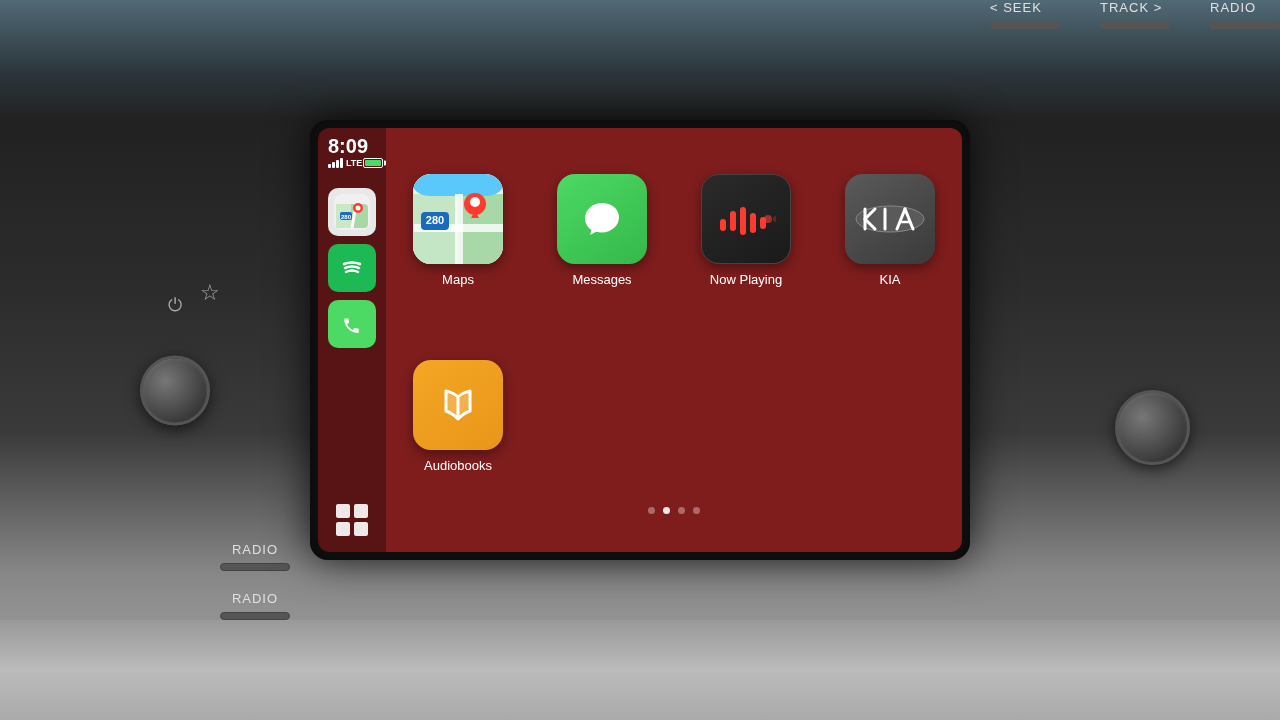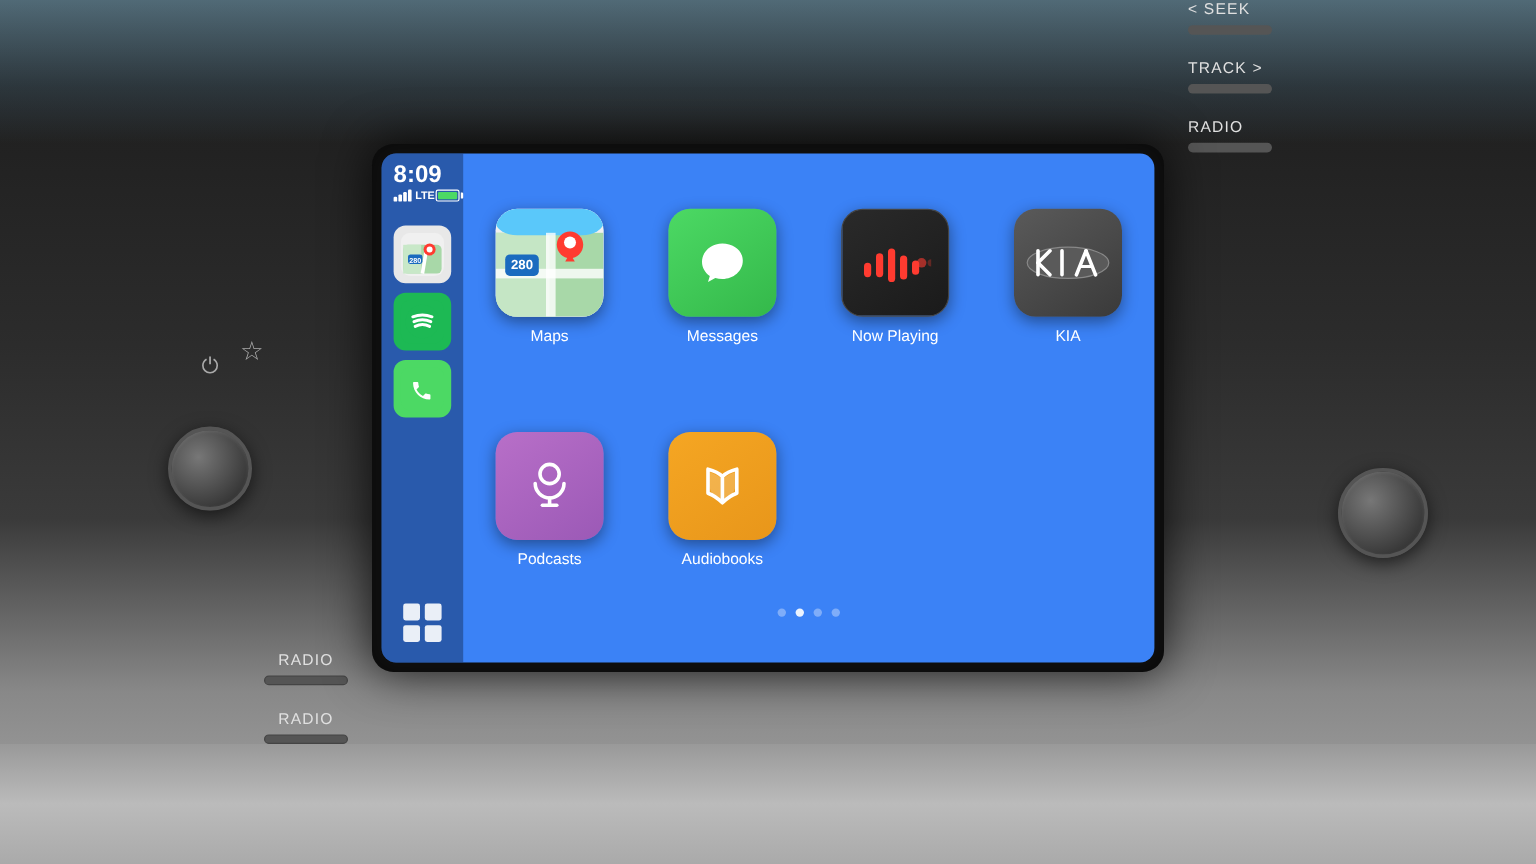--- a/index.html
+++ b/index.html
@@ -49,23 +49,23 @@
       gap: 20px;
     }
 
     .right-panel {
       position: absolute;
       right: 0;
       top: 0;
       width: 320px;
       height: 620px;
       display: flex;
-      flex-direction: column;
+      flex-direction: row;
       align-items: flex-start;
-      justify-content: flex-start;
+      justify-content: space-between;
       padding-left: 30px;
       gap: 20px;
     }
 
     .panel-button-group {
       display: flex;
       flex-direction: column;
       align-items: center;
       gap: 6px;
     }
@@ -143,21 +143,21 @@
       box-shadow: 0 0 40px rgba(0,0,0,0.8), inset 0 0 20px rgba(0,0,0,0.5);
       position: relative;
       z-index: 10;
       margin-top: -40px;
     }
 
     
     .carplay-screen {
       width: 100%;
       height: 100%;
-      background: #3b82f6;
+      background: #7f1d1d;
       border-radius: 12px;
       overflow: hidden;
       display: flex;
       flex-direction: column;
       position: relative;
     }
 
     
     .status-bar {
       display: flex;
@@ -548,32 +548,20 @@
                 <line x1="30" y1="5" x2="30" y2="25" stroke="white" stroke-width="3" stroke-linecap="round"></line>
 
                 <line x1="42" y1="25" x2="50" y2="5" stroke="white" stroke-width="3" stroke-linecap="round"></line>
                 <line x1="50" y1="5" x2="58" y2="25" stroke="white" stroke-width="3" stroke-linecap="round"></line>
                 <line x1="45" y1="18" x2="55" y2="18" stroke="white" stroke-width="2.5" stroke-linecap="round"></line>
               </svg>
             </div>
             <span class="app-label">KIA</span>
           </div>
 
-          <div class="app-item">
-            <div class="app-icon podcasts-icon">
-              <svg width="52" height="52" viewBox="0 0 52 52" fill="none">
-
-                <circle cx="26" cy="16" r="8" stroke="white" stroke-width="3" fill="none"></circle>
-                <path d="M14 24 C14 30.6 19.4 36 26 36 C32.6 36 38 30.6 38 24" stroke="white" stroke-width="3" fill="none" stroke-linecap="round"></path>
-                <line x1="26" y1="36" x2="26" y2="42" stroke="white" stroke-width="3" stroke-linecap="round"></line>
-                <line x1="20" y1="42" x2="32" y2="42" stroke="white" stroke-width="3" stroke-linecap="round"></line>
-              </svg>
-            </div>
-            <span class="app-label">Podcasts</span>
-          </div>
 
           <div class="app-item">
             <div class="app-icon audiobooks-icon">
               <svg width="52" height="52" viewBox="0 0 52 52" fill="none">
 
                 <path d="M26 40 C26 40 14 34 14 20 L14 14 C14 14 20 16 26 20 C32 16 38 14 38 14 L38 20 C38 34 26 40 26 40Z" fill="white" opacity="0.2"></path>
                 <path d="M26 40 L26 18 M26 18 C22 14 14 12 14 12 L14 32 C14 32 20 34 26 40 M26 18 C30 14 38 12 38 12 L38 32 C38 32 32 34 26 40" stroke="white" stroke-width="3" fill="none" stroke-linecap="round" stroke-linejoin="round"></path>
               </svg>
             </div>
             <span class="app-label">Audiobooks</span>

